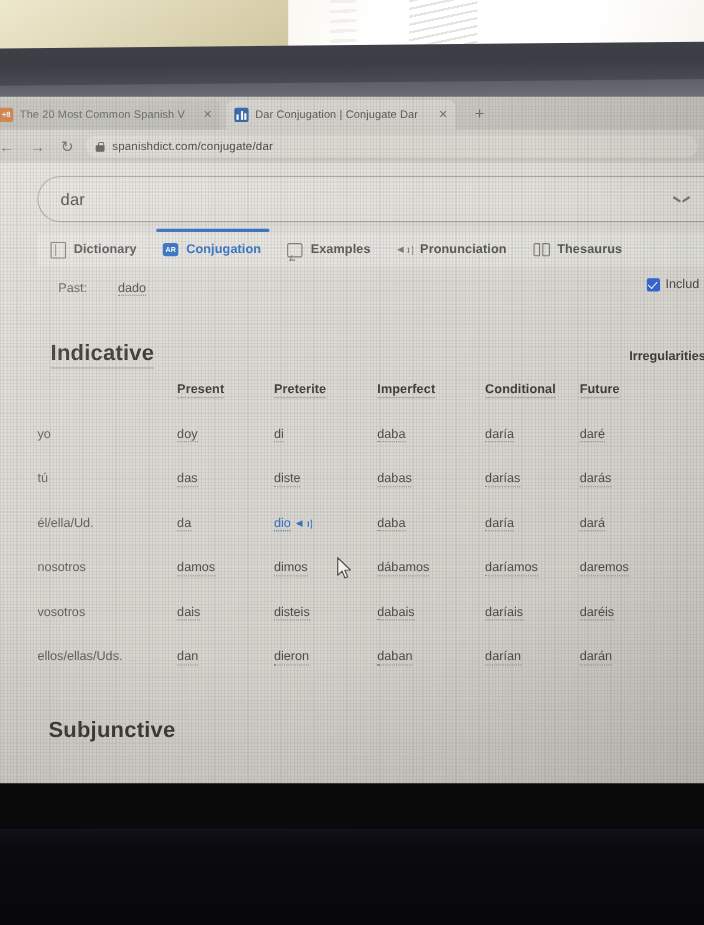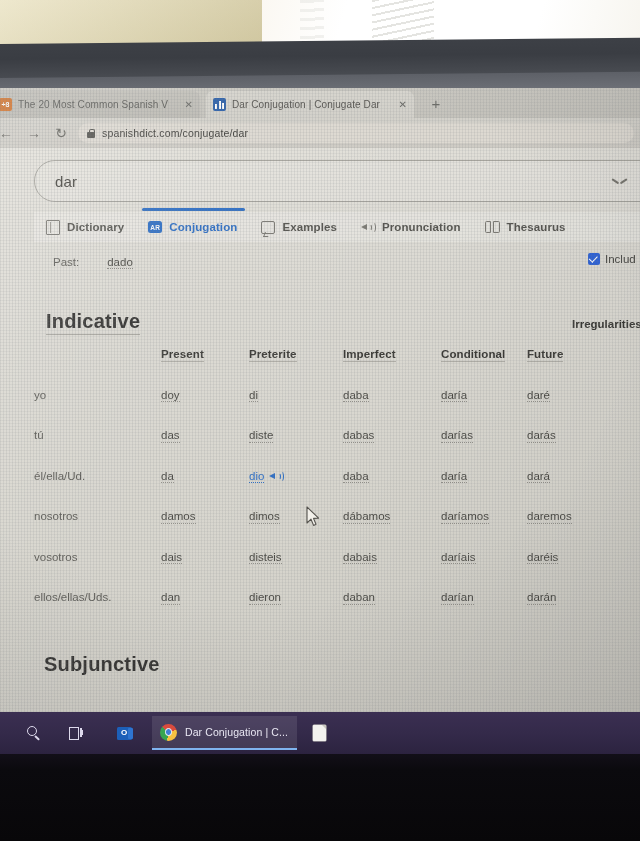--- a/index.html
+++ b/index.html
@@ -417,43 +417,16 @@
 
     <svg class="cursor" viewBox="0 0 15 22">
       <path d="M1 1 L1 17 L5 13.2 L7.6 19.4 L10 18.3 L7.5 12.4 L12.6 12.2 Z" fill="#f2f0ea" stroke="#55534e" stroke-width="1.1" stroke-linejoin="round"></path>
     </svg>
 
     <div class="screen-glare"></div>
     <div class="screen-grid"></div>
     <div class="screen-vig"></div>
   </div>
 
-  <div class="taskbar">
-    <div class="tb-item tb-search">
-      <span class="ic-mag">
-          <i class="ring"></i>
-          <i class="hnd"></i>
-        </span>
-    </div>
-    <div class="tb-item tb-taskview">
-      <span class="ic-tv">
-          <i class="bx"></i>
-          <i class="l1"></i>
-          <i class="l2"></i>
-        </span>
-    </div>
-    <div class="tb-item tb-outlook">
-      <span class="ic-out">
-          <i class="flap"></i>
-        </span>
-    </div>
-    <div class="tb-item tb-chrome">
-      <span class="ic-chr"></span>
-      <span class="ctitle">Dar Conjugation | C...</span>
-    </div>
-    <div class="tb-item tb-doc">
-      <span class="ic-doc"></span>
-    </div>
-  </div>
 
   <div class="bd-sheen"></div>
   <div class="bottomdark"></div>
 </div>
 
 </body></html>

